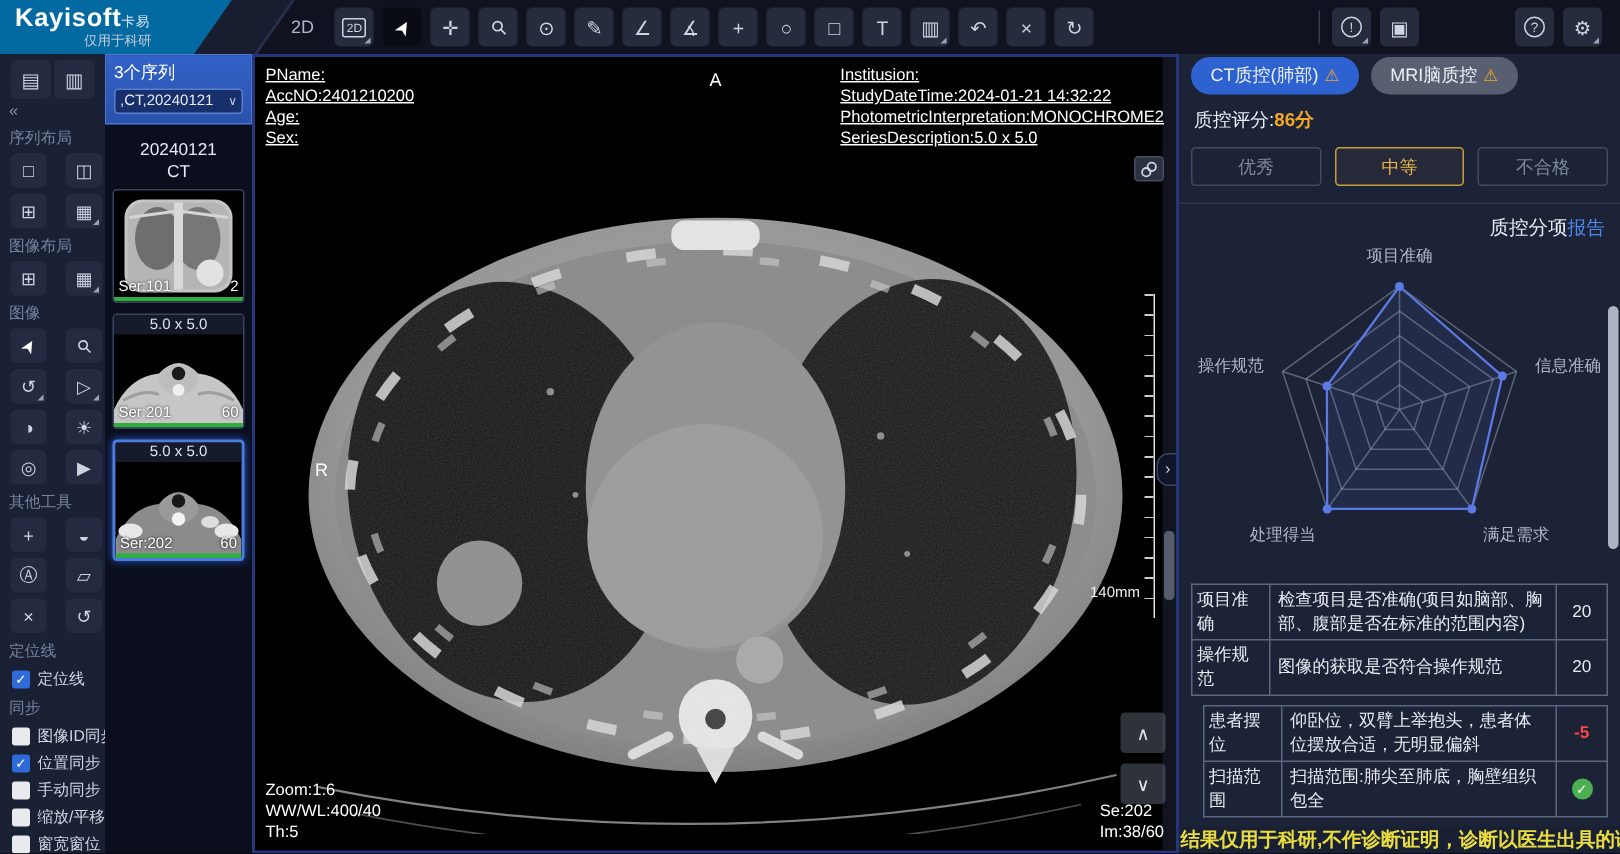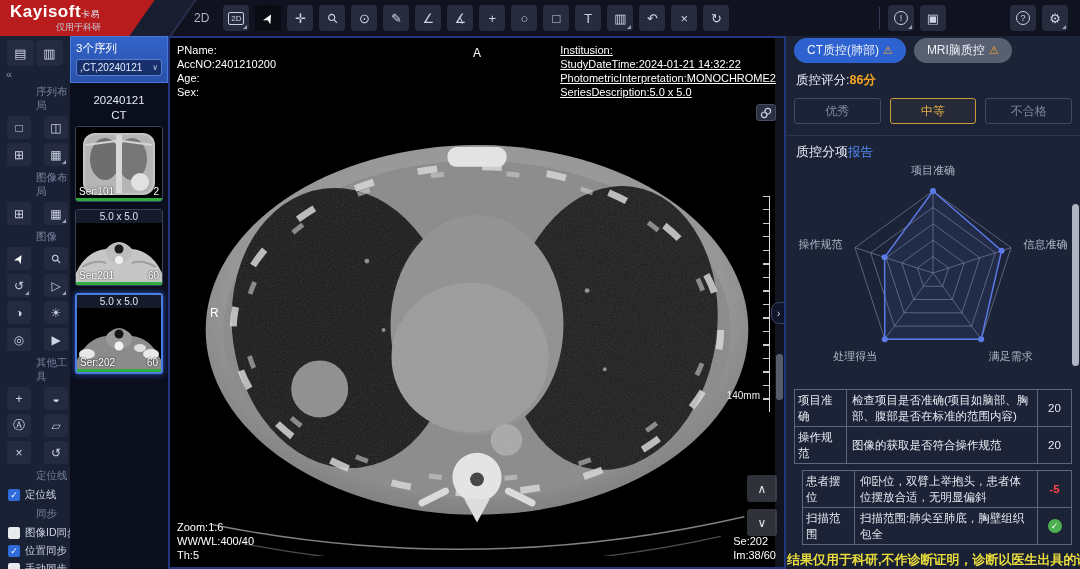--- a/index.html
+++ b/index.html
@@ -2,21 +2,21 @@
 <html><head>
 <meta charset="utf-8">
 <style>
   * { box-sizing: border-box; margin: 0; padding: 0; }
   html,body { width:1080px; height:569px; overflow:hidden; background:#0b0e1a;
     font-family:"Liberation Sans","DejaVu Sans",sans-serif; }
   .app { width:1080px; height:569px; display:flex; flex-direction:column; background:#10131f; color:#cdd5e6; }
 
   
   .toolbar { height:36px; flex:0 0 36px; display:flex; align-items:center; background:#10131f; position:relative; z-index:5; }
-  .logo-block { width:158px; height:36px; background:#b91c1c; position:relative; flex:0 0 auto;
+  .logo-block { width:158px; height:36px; background:#0369a1; position:relative; flex:0 0 auto;
     display:flex; flex-direction:column; justify-content:center; padding-left:10px; }
   .logo-block::after { content:""; position:absolute; right:-26px; top:0; width:40px; height:36px;
     background:#181d30; transform:skewX(-35deg); border-right:2px solid #2a3150; }
   .brand-line { font-size:17px; font-weight:bold; color:#fff; letter-spacing:.5px; line-height:15px; }
   .brand-suffix { font-size:9px; font-weight:normal; color:#dfe5f2; }
   .brand-sub { font-size:9px; color:#c3cadb; padding-left:46px; line-height:10px; }
   .mode-label { font-size:12px; color:#aeb6c8; margin:0 14px 0 36px; }
   .tb { width:26px; height:26px; border:none; border-radius:4px; background:#262b3d; color:#ccd3e3;
     font-size:13px; display:flex; align-items:center; justify-content:center; position:relative;
     margin-right:6px; cursor:pointer; flex:0 0 auto; }
@@ -34,21 +34,21 @@
   .toolbar-right { margin-left:auto; display:flex; align-items:center; }
 
   
   .body { flex:1; display:flex; min-height:0; }
 
   
   .tools { width:70px; flex:0 0 70px; background:#1a2135; padding:4px 0 0 0; overflow:hidden; }
   .tools-top { display:flex; justify-content:space-between; padding:0 7px; margin-bottom:2px; }
   .tools-top .tb { width:27px; height:26px; margin:0; background:#242b41; }
   .collapse { font-size:11px; color:#8a93a8; padding:0 4px 2px 6px; cursor:pointer; }
-  .sb-title { font-size:10.5px; color:#77829e; padding:3px 0 3px 6px;margin-left:30px; }
+  .sb-title { font-size:10.5px; color:#77829e; padding:3px 0 3px 6px; }
   .sb-grid { display:grid; grid-template-columns:24px 24px; gap:4px 13px; padding-left:7px; margin-bottom:2px; }
   .sb-grid .tb { width:24px; height:23px; margin:0; background:#242b41; font-size:12px; }
   .cb-row { display:flex; align-items:center; gap:5px; padding:2px 0 2px 8px; cursor:pointer; }
   .cb { width:12px; height:12px; border-radius:2px; background:#e8eaee; flex:0 0 auto;
     display:flex; align-items:center; justify-content:center; font-size:9px; color:#fff; }
   .cb[data-state="checked"] { background:#2f6bd8; }
   .cb[data-state="checked"]::after { content:"✓"; }
   .cb-label { font-size:10.5px; color:#cfd6e4; white-space:nowrap; }
 
   
@@ -66,21 +66,21 @@
   .thumb .cap { background:#161b2c; font-size:10px; color:#dfe4f0; text-align:center; padding:1px 0; }
   .thumb .ser { position:absolute; left:3px; bottom:4px; font-size:10px; color:#fff; text-shadow:0 0 2px #000; }
   .thumb .cnt { position:absolute; right:3px; bottom:4px; font-size:10px; color:#fff; text-shadow:0 0 2px #000; }
   .thumb .bar { position:absolute; left:0; right:0; bottom:0; height:3px; background:#2fae3f; }
   .thumb svg { display:block; }
 
   
   .viewer { flex:1; background:#000; position:relative; border:2px solid #24367c; overflow:hidden; }
   .ct-wrap { position:absolute; inset:0; display:flex; align-items:center; justify-content:center; padding-top:44px; }
   .ovl { position:absolute; font-size:11px; color:#fff; line-height:14px; z-index:3; text-shadow:0 0 2px #000; }
-  .ovl-tl { left:7px; top:5px; }
+  .ovl-tl { left:7px; top:5px;text-decoration:underline; }
   .ovl-tr { right:8px; top:5px; text-align:left;text-decoration:underline; }
   .ovl-bl { left:7px; bottom:5px; }
   .ovl-br { right:8px; bottom:5px; }
   .orient { position:absolute; color:#fff; font-size:12px; z-index:3; }
   .link-btn { position:absolute; right:8px; top:66px; width:20px; height:17px; background:#2b3140;
     border:1px solid #454d62; border-radius:3px; display:flex; align-items:center; justify-content:center; z-index:3; cursor:pointer; }
   .ruler { position:absolute; right:14px; top:158px; height:216px; width:7px; z-index:3;
     border-right:1px solid #ddd;
     background:repeating-linear-gradient(to bottom,#ccc 0 1px,transparent 1px 13.5px); }
   .ruler-label { position:absolute; right:24px; top:352px; font-size:10px; color:#eee; z-index:3; }
@@ -100,21 +100,21 @@
     display:flex; align-items:center; gap:4px; cursor:pointer; background:#575f70; }
   .tab[data-state="active"] { background:#2e62d0; }
   .tab .warn { color:#f5a623; font-size:11px; }
   .score-row { font-size:12.5px; color:#e8ecf4; margin:2px 0 9px 2px; }
   .score-val { color:#f5a623; font-weight:bold; }
   .grades { display:flex; gap:9px; margin-bottom:11px; }
   .grade { flex:1; height:26px; background:transparent; border:1px solid #3f4a66; border-radius:3px;
     color:#7e889e; font-size:12px; cursor:pointer; }
   .grade[data-state="selected"] { border-color:#c89b3c; color:#e7b54a; background:rgba(200,155,60,.06); }
   .qc-div { height:1px; background:#2b3452; margin:0 -8px 7px -8px; }
-  .qc-sec { display:flex; justify-content:flex-start; align-items:center; margin:0 2px 2px 2px; }
+  .qc-sec { display:flex; justify-content:flex-end; align-items:center; margin:0 2px 2px 2px; }
   .qc-sec-title { font-size:13px; color:#e8ecf4; }
   .report-link { font-size:12.5px; color:#4d8af0; cursor:pointer; }
   .radar-wrap { display:flex; justify-content:center; }
   .qc-table { width:100%; border-collapse:collapse; font-size:11.5px; color:#e6e9f0; margin-top:2px; }
   .qc-table td { border:1px solid #5b6680; padding:2px 5px; line-height:16px; vertical-align:middle; }
   .qc-table .c1 { width:52px; padding:2px 3px; }
   .qc-table .c3 { width:34px; text-align:center; }
   .sub-wrap { margin:6px 0 0 8px; }
   .badge { display:none; width:14px; height:14px; border-radius:50%; background:#4caf50; color:#fff;
     font-size:9px; align-items:center; justify-content:center; margin:0 auto; }

